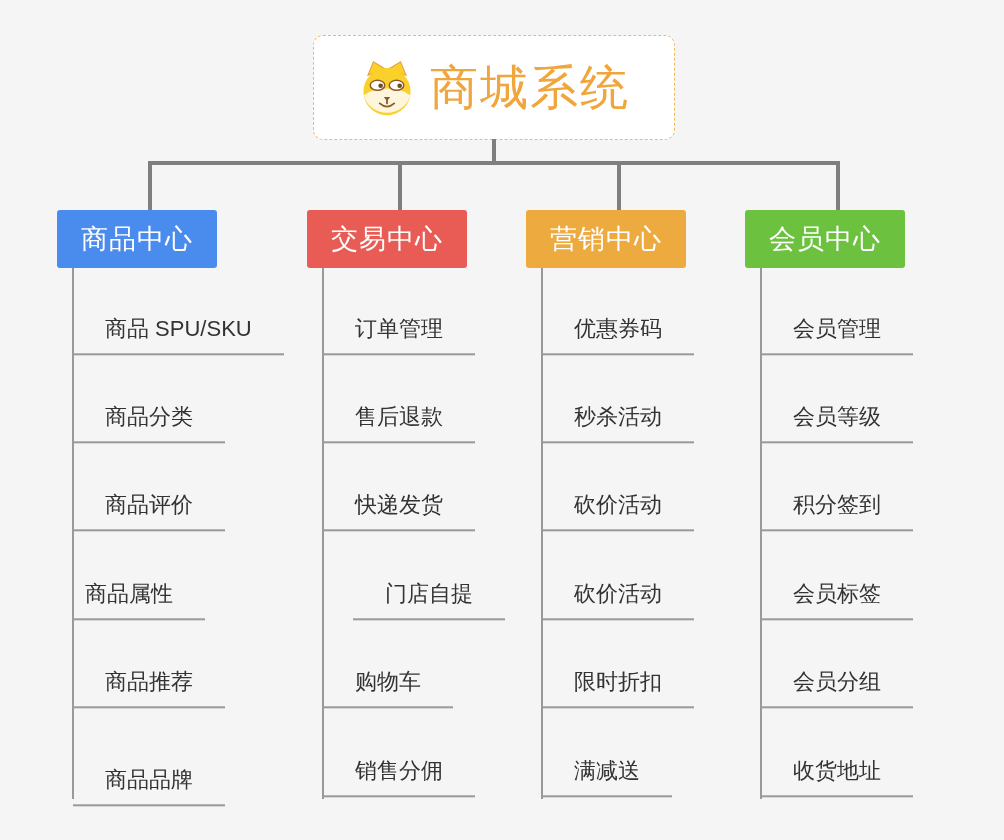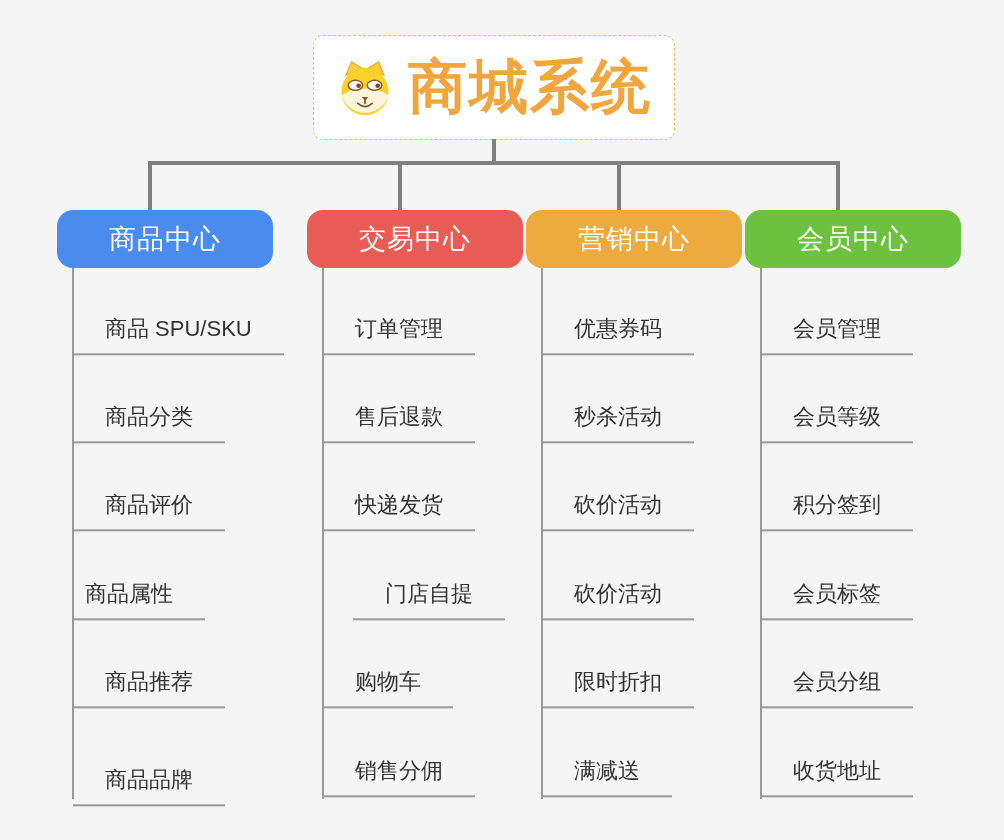--- a/index.html
+++ b/index.html
@@ -8,30 +8,30 @@
   }
   *{margin:0;padding:0;box-sizing:border-box;}
   html,body{background:var(--bg);}
   body{font-family:"Liberation Sans","DejaVu Sans",sans-serif;}
   #canvas{position:relative;width:1004px;height:840px;background:var(--bg);overflow:hidden;}
 
   
   .root{position:absolute;left:313px;top:35px;width:362px;height:105px;
     background:#ffffff;border:1px dashed var(--root-border);border-radius:10px;
     display:flex;align-items:center;justify-content:center;gap:14px;}
-  .root-title{color:var(--root-text);font-size:59px;font-weight:700;letter-spacing:2px;line-height:1;}
+  .root-title{color:var(--root-text);font-size:48px;font-weight:400;letter-spacing:2px;line-height:1;}
   .dog{width:58px;height:58px;display:inline-flex;}
 
   
   .stem{position:absolute;left:492px;top:139px;width:4px;height:25px;background:var(--connector);}
   .hline{position:absolute;left:148px;top:161px;width:692px;height:4px;background:var(--connector);border-radius:3px;}
   .drop{position:absolute;top:161px;width:4px;height:50px;background:var(--connector);}
 
   
-  .bhead{position:absolute;top:210px;width:216px;height:58px;border-radius:16px;
+  .bhead{position:absolute;top:210px;width:160px;height:58px;border-radius:3px;
     display:flex;align-items:center;justify-content:center;
     color:#ffffff;font-size:27px;letter-spacing:1px;cursor:default;}
 
   
   .vline{position:absolute;top:268px;width:2px;height:531px;background:var(--underline);}
   .col{position:absolute;top:268px;width:250px;height:531px;}
   .item{position:absolute;left:0;transform:translateY(-100%);
     white-space:nowrap;padding:0 32px 9px 32px;border-bottom:2px solid var(--underline);
     font-size:22px;color:var(--item-text);line-height:1.35;cursor:default;text-align:right;}
 </style>

